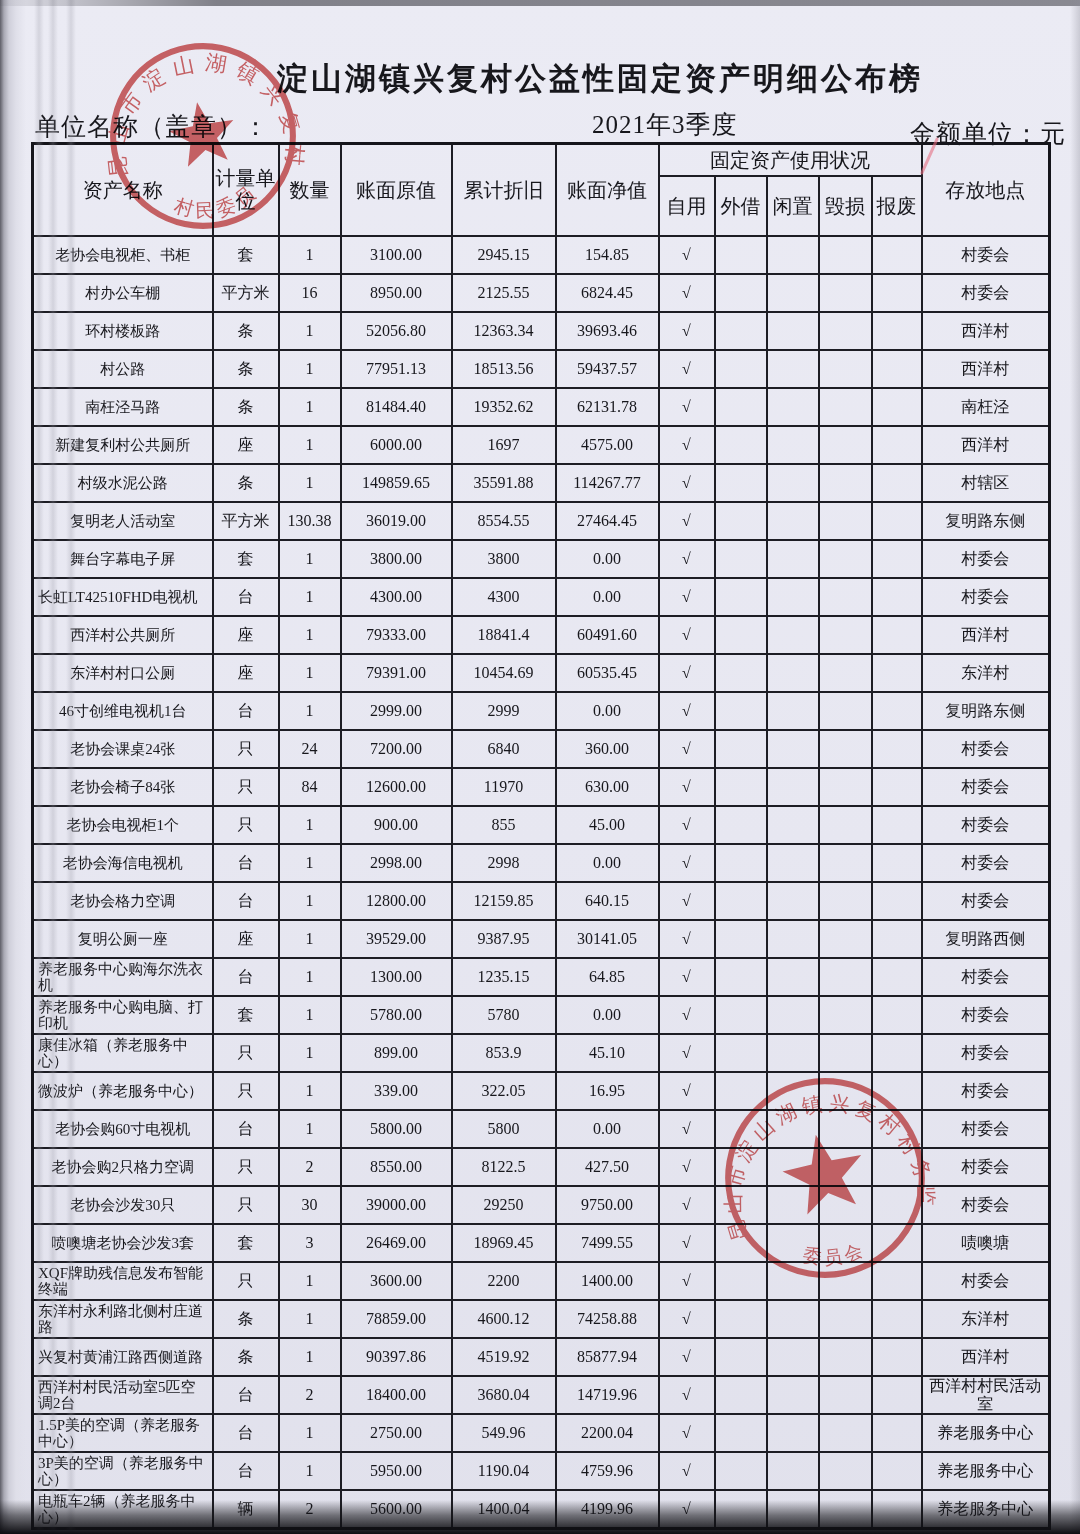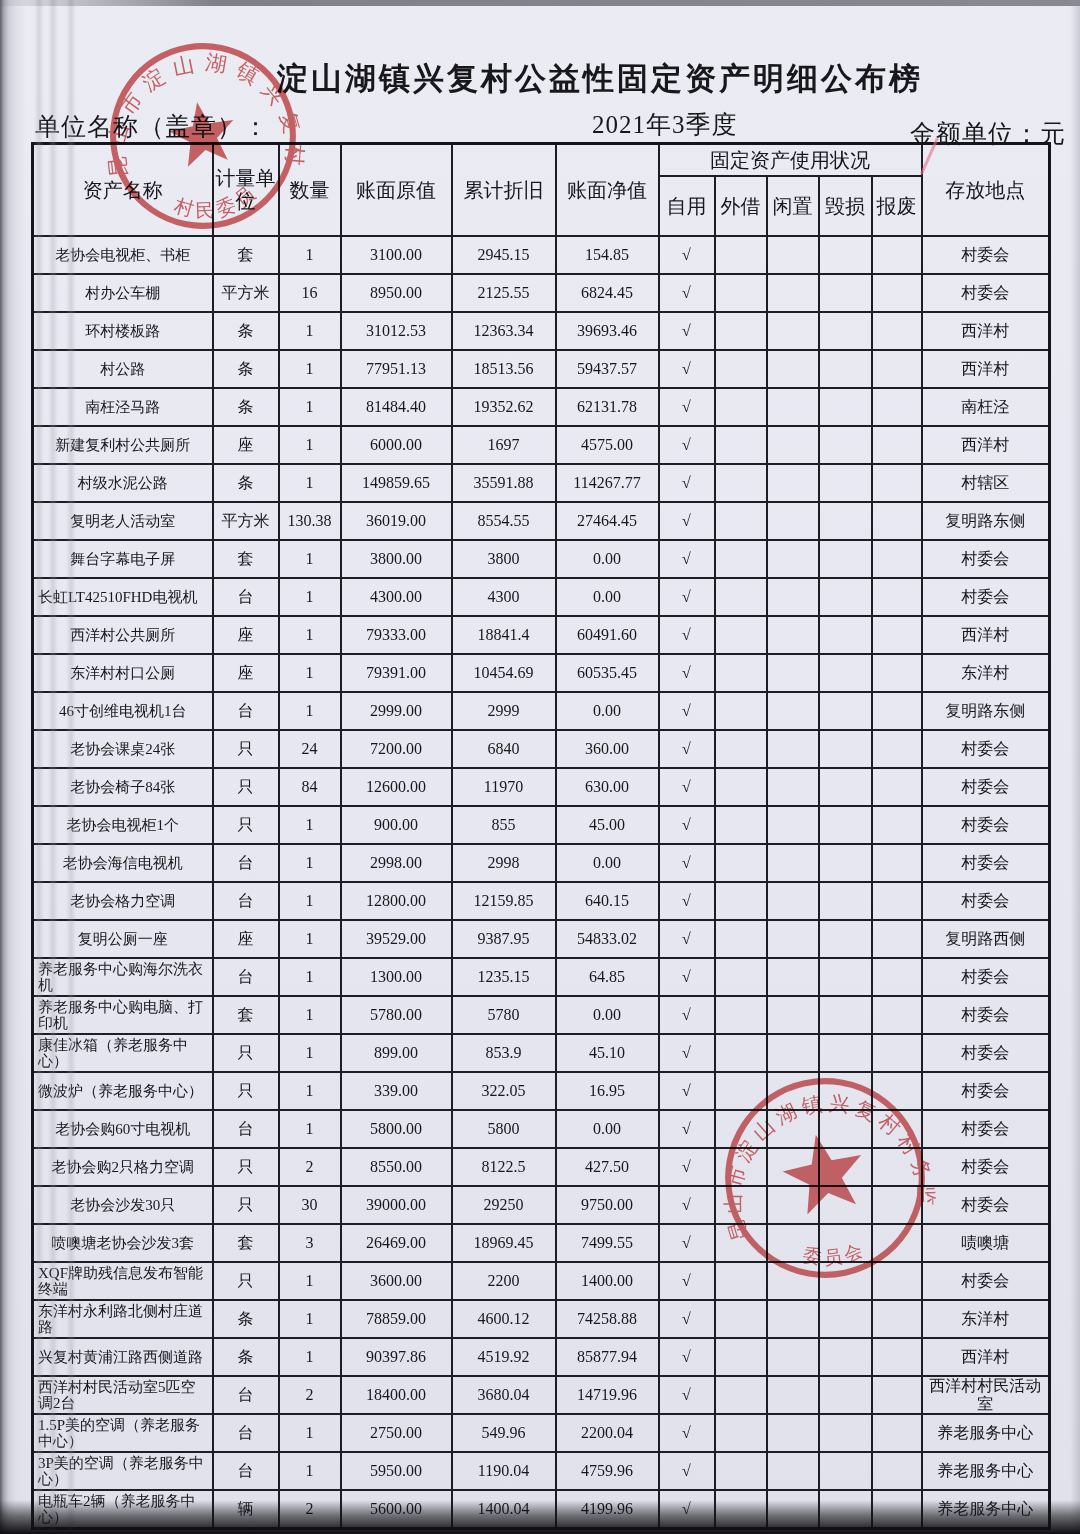--- a/index.html
+++ b/index.html
@@ -119,21 +119,21 @@
       <td class="c-check"></td>
       <td class="c-check"></td>
       <td class="c-check"></td>
       <td class="c-check"></td>
       <td class="c-loc">村委会</td>
     </tr>
         <tr>
       <td class="c-name">环村楼板路</td>
       <td class="c-unit">条</td>
       <td class="c-qty">1</td>
-      <td class="c-num">31012.53</td>
+      <td class="c-num">52056.80</td>
       <td class="c-num">12363.34</td>
       <td class="c-num">39693.46</td>
       <td class="c-check">√</td>
       <td class="c-check"></td>
       <td class="c-check"></td>
       <td class="c-check"></td>
       <td class="c-check"></td>
       <td class="c-loc">西洋村</td>
     </tr>
         <tr>
@@ -345,21 +345,21 @@
       <td class="c-check"></td>
       <td class="c-check"></td>
       <td class="c-loc">村委会</td>
     </tr>
         <tr>
       <td class="c-name">复明公厕一座</td>
       <td class="c-unit">座</td>
       <td class="c-qty">1</td>
       <td class="c-num">39529.00</td>
       <td class="c-num">9387.95</td>
-      <td class="c-num">54833.02</td>
+      <td class="c-num">30141.05</td>
       <td class="c-check">√</td>
       <td class="c-check"></td>
       <td class="c-check"></td>
       <td class="c-check"></td>
       <td class="c-check"></td>
       <td class="c-loc">复明路西侧</td>
     </tr>
         <tr>
       <td class="c-name wrap-left">养老服务中心购海尔洗衣机</td>
       <td class="c-unit">台</td>

